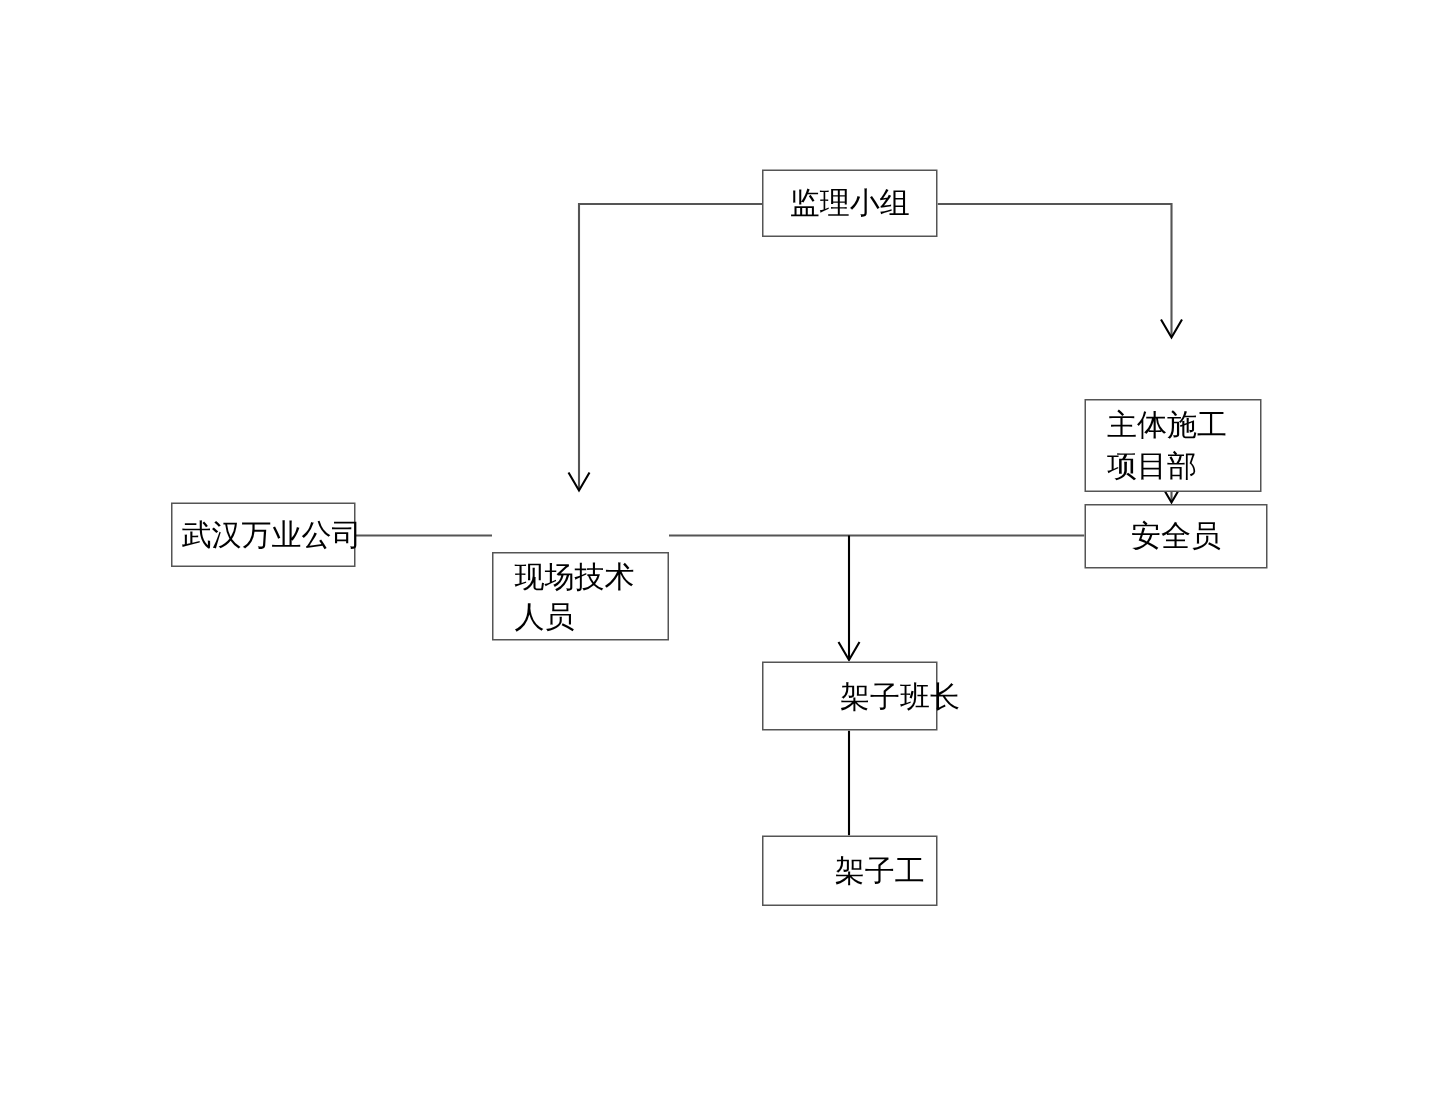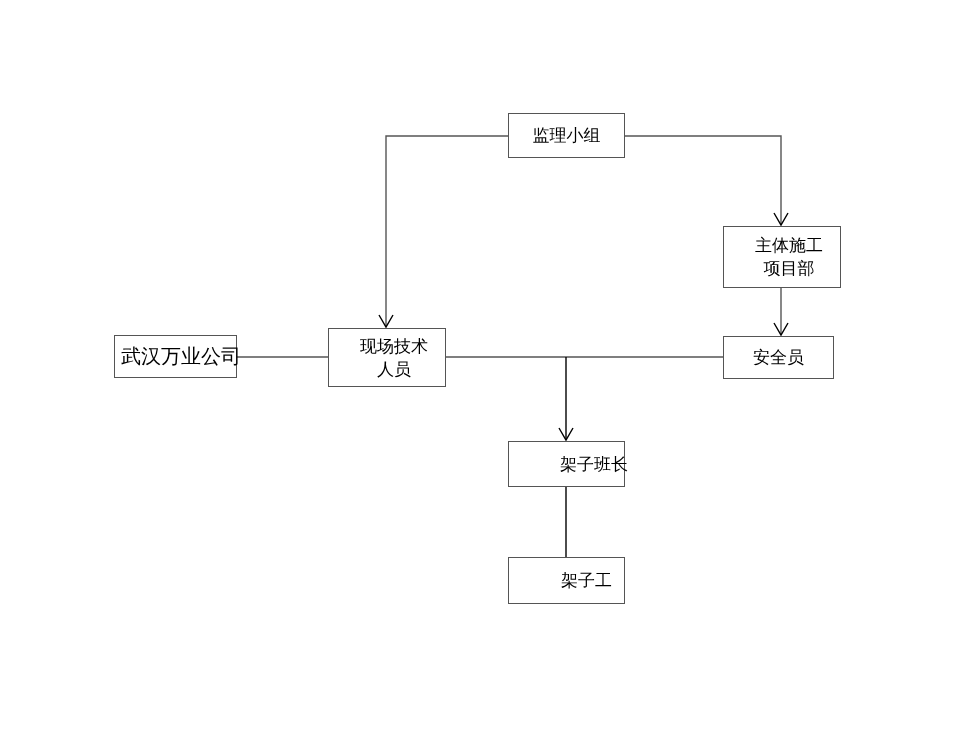--- a/index.html
+++ b/index.html
@@ -28,48 +28,49 @@
     position: absolute;
     box-sizing: border-box;
     background: #ffffff;
     border: 1px solid #555555;
     display: flex;
     flex-direction: column;
     justify-content: center;
     z-index: 2;
   }
   .node .line {
-    font-size: 17px;
+    font-size: 20px;
     line-height: 1.35;
     color: #000000;
     white-space: nowrap;
     font-family: "DejaVu Sans", sans-serif;
   }
   .node.center .line {
     text-align: center;
     padding: 0 6px;
   }
   .node.leftal {
-    align-items: center;
+    align-items: flex-start;
+    margin-top: 40px;
   }
   .node.leftal .line {
     text-align: left;
     padding-left: 14px;
   }
   .node.tight .line {
     font-size: 20px;
     letter-spacing: 0px;
   }
 
   
   #node-supervision  { left: 508px; top: 113px; width: 117px; height: 45px; }
   #node-main-project { left: 723px; top: 226px; width: 118px; height: 62px; }
   #node-company      { left: 114px; top: 335px; width: 123px; height: 43px; }
   #node-site-tech    { left: 328px; top: 328px; width: 118px; height: 59px; }
-  #node-safety       { left: 723px; top: 336px; width: 111px; height: 43px; }
+  #node-safety       { left: 723px; top: 336px; width: 122px; height: 43px; }
   #node-team-leader  { left: 508px; top: 441px; width: 117px; height: 46px; padding-left: 45px; }
   #node-scaffolder   { left: 508px; top: 557px; width: 117px; height: 47px; padding-left: 40px; }
 </style>
 </head>
 <body>
 
 <div id="canvas">
 
   <svg id="edge-layer" viewBox="0 0 958 731" xmlns="http://www.w3.org/2000/svg">
 

